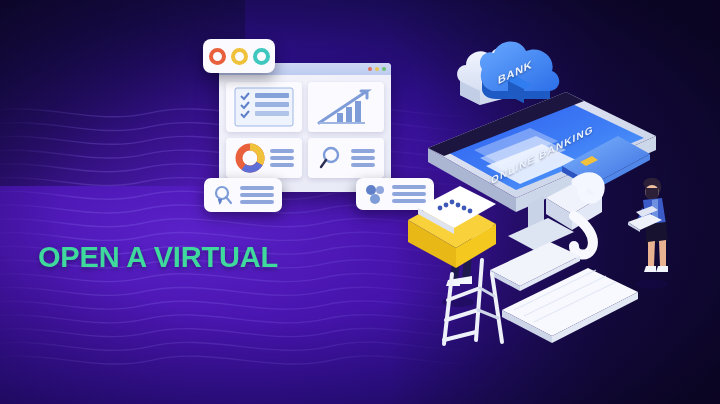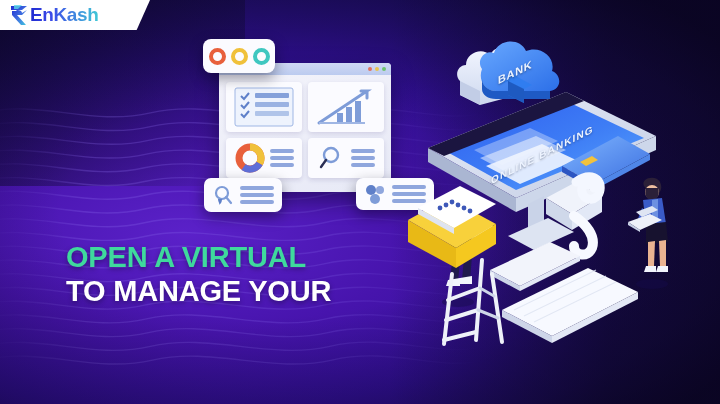--- a/index.html
+++ b/index.html
@@ -47,21 +47,21 @@
     background:#ffffff;border-bottom-left-radius:0;
     transform:skewX(-24deg);transform-origin:top left;
   }
 
   
   .headline{
     position:absolute;left:38px;top:243px;z-index:30;
     font-weight:800;font-size:29px;line-height:1.0;letter-spacing:-.2px;
     text-transform:uppercase;
   }
-  .headline div{margin-bottom:5px;white-space:nowrap;margin-left:28px;}
+  .headline div{margin-bottom:5px;white-space:nowrap;}
   .hl-green{color:#3fd99d;text-shadow:0 2px 5px rgba(0,0,0,.35);}
   .hl-white{color:#ffffff;text-shadow:0 2px 5px rgba(0,0,0,.35);}
 
   
   .window{
     position:absolute;left:219px;top:63px;width:172px;height:129px;
     background:linear-gradient(160deg,#f4f4fb 0%,#e7e9f6 100%);
     border-radius:4px;box-shadow:0 8px 22px rgba(4,0,20,.45);
     z-index:21;
   }
@@ -425,32 +425,16 @@
       <span></span>
         <span></span>
         <span></span>
     </div>
   </div>
 
   <div class="bg-vignette"></div>
 
   <div class="headline">
     <div class="hl-green">OPEN A VIRTUAL</div>
-    <div class="hl-white">TO MANAGE YOUR</div>
-  </div>
-
-  <div class="logo-badge">
-    <div class="tail"></div>
-    <svg class="logo-mark" viewBox="0 0 20 22" aria-hidden="true">
-      <defs>
-        <linearGradient id="lg" x1="0" y1="0" x2="1" y2="1">
-          <stop offset="0%" stop-color="#1f2bd0"></stop>
-            <stop offset="55%" stop-color="#3f6fe0"></stop>
-            <stop offset="100%" stop-color="#41cde0"></stop>
-        </linearGradient>
-      </defs>
-      <path d="M2 2 L18 2 L13 6 L8 6 C11 6 13 7 13 9 L18 6 L13 11 L8 11 L17 21 L12 21 L3 11 L3 7 L7 7 C8 7 8 6 7 6 L2 6 Z" fill="url(#lg)"></path>
-      <path d="M5 1 L13 1 L9 5 L5 5 Z" fill="#5ad6e8" opacity=".8"></path>
-    </svg>
-    <span class="logo-text">EnKash</span>
-  </div>
+  </div>
+
 
 </div>
 
 </body></html>

